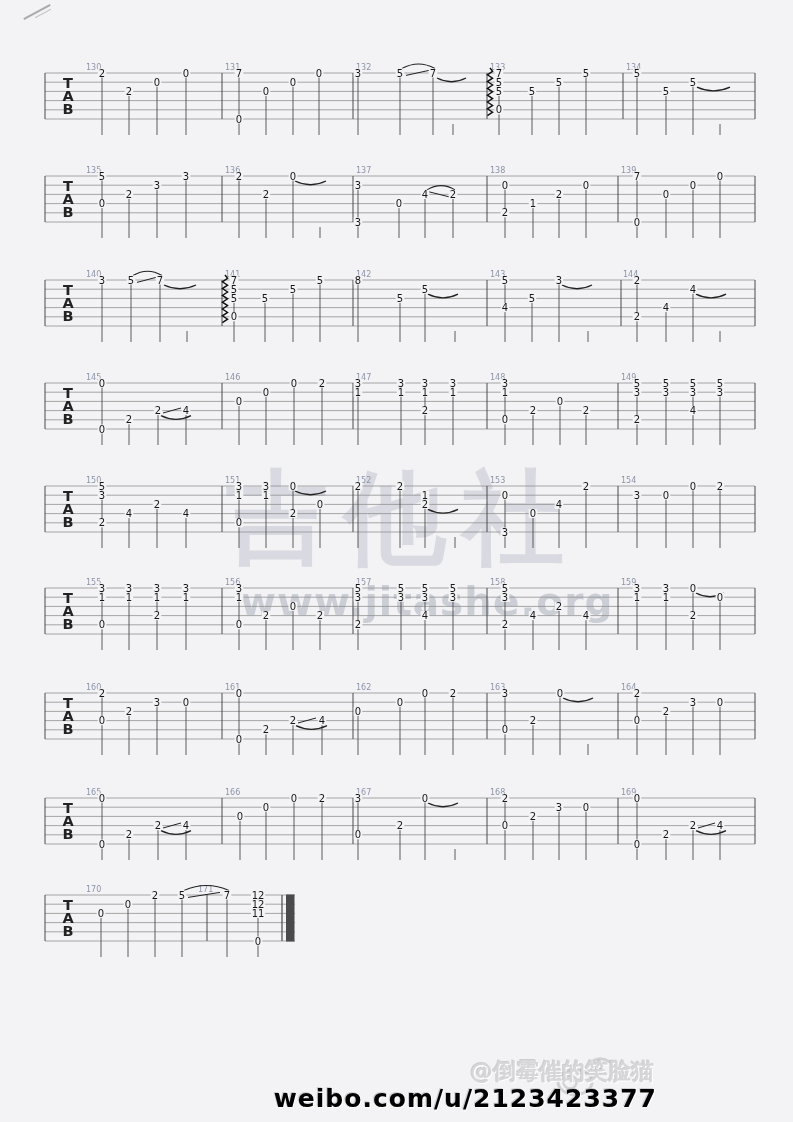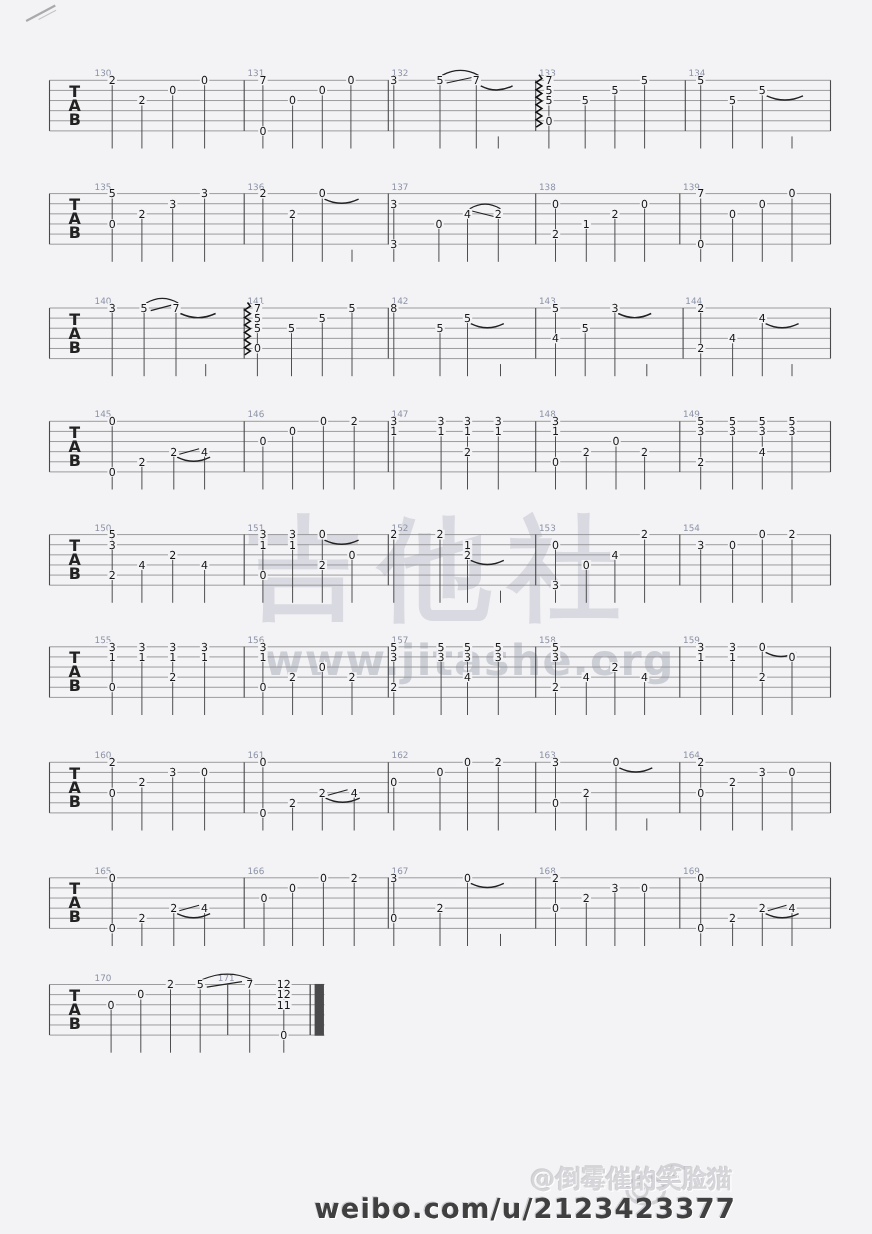--- a/index.html
+++ b/index.html
@@ -9,27 +9,27 @@
   .corner-mark i{position:absolute;display:block;background:#a9a9ae;}
   .corner-mark i.l1{left:2px;top:9px;width:30px;height:2px;transform:rotate(-28deg);}
   .corner-mark i.l2{left:14px;top:11px;width:18px;height:1px;transform:rotate(-28deg);background:#c4c4c8;}
   .wm-center{position:absolute;left:226px;top:452px;z-index:1;color:rgba(150,156,172,0.28);
              text-align:left;pointer-events:none;user-select:none;}
   .wm-title{font-size:102px;font-weight:bold;letter-spacing:16px;line-height:1.05;
             font-family:"DejaVu Sans",sans-serif;margin-top:12px;}
   .wm-url{font-size:39px;font-weight:bold;letter-spacing:1px;margin-top:8px;margin-left:14px;
           color:rgba(150,156,172,0.42);}
   #tab-svg{position:absolute;left:0;top:0;z-index:2;}
-  .attribution{position:absolute;z-index:3;left:12px;top:1040px;width:660px;height:82px;
+  .attribution{position:absolute;z-index:3;left:0;top:1040px;width:660px;height:82px;
                color:#d6d6da;pointer-events:none;text-decoration:underline;}
   .weibo-logo{position:absolute;left:552px;top:8px;}
   .attr-handle{position:absolute;right:6px;top:16px;font-size:23px;font-weight:bold;
                color:#d6d6da;text-shadow:1px 1px 0 rgba(255,255,255,.95),-1px -1px 0 rgba(175,175,180,.55);}
   .attr-url{position:absolute;right:3px;top:44px;font-size:25px;font-weight:bold;
-            color:#404040;letter-spacing:1px;
+            color:#000000;letter-spacing:1px;
             text-shadow:1px 1px 0 rgba(255,255,255,.95),-1px -1px 0 rgba(175,175,180,.55);}
 </style>
 </head>
 <body>
 
 <div class="page">
 
   <div class="corner-mark">
     <i class="l1"></i>
       <i class="l2"></i>

